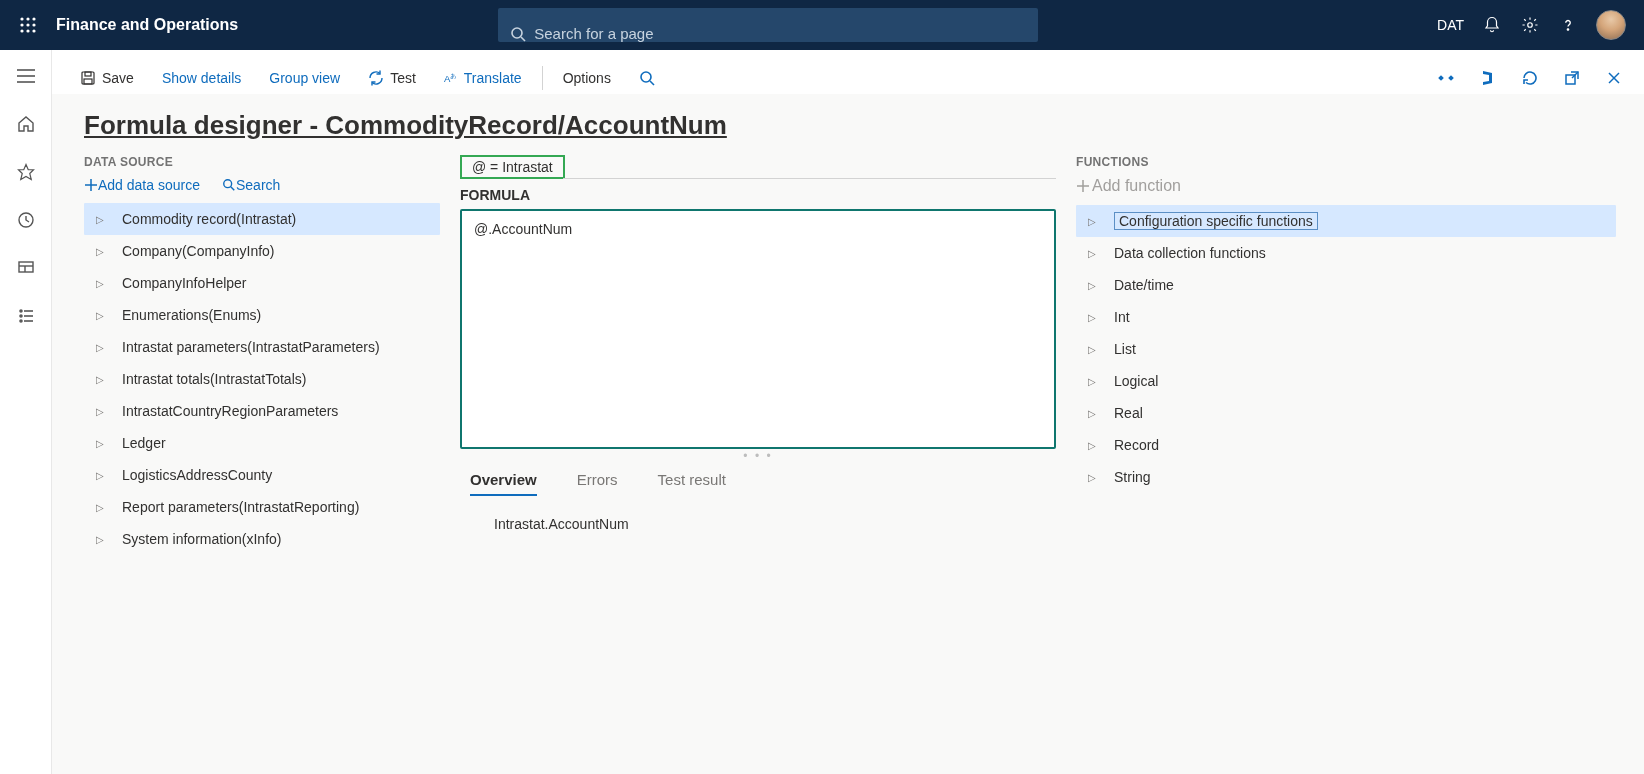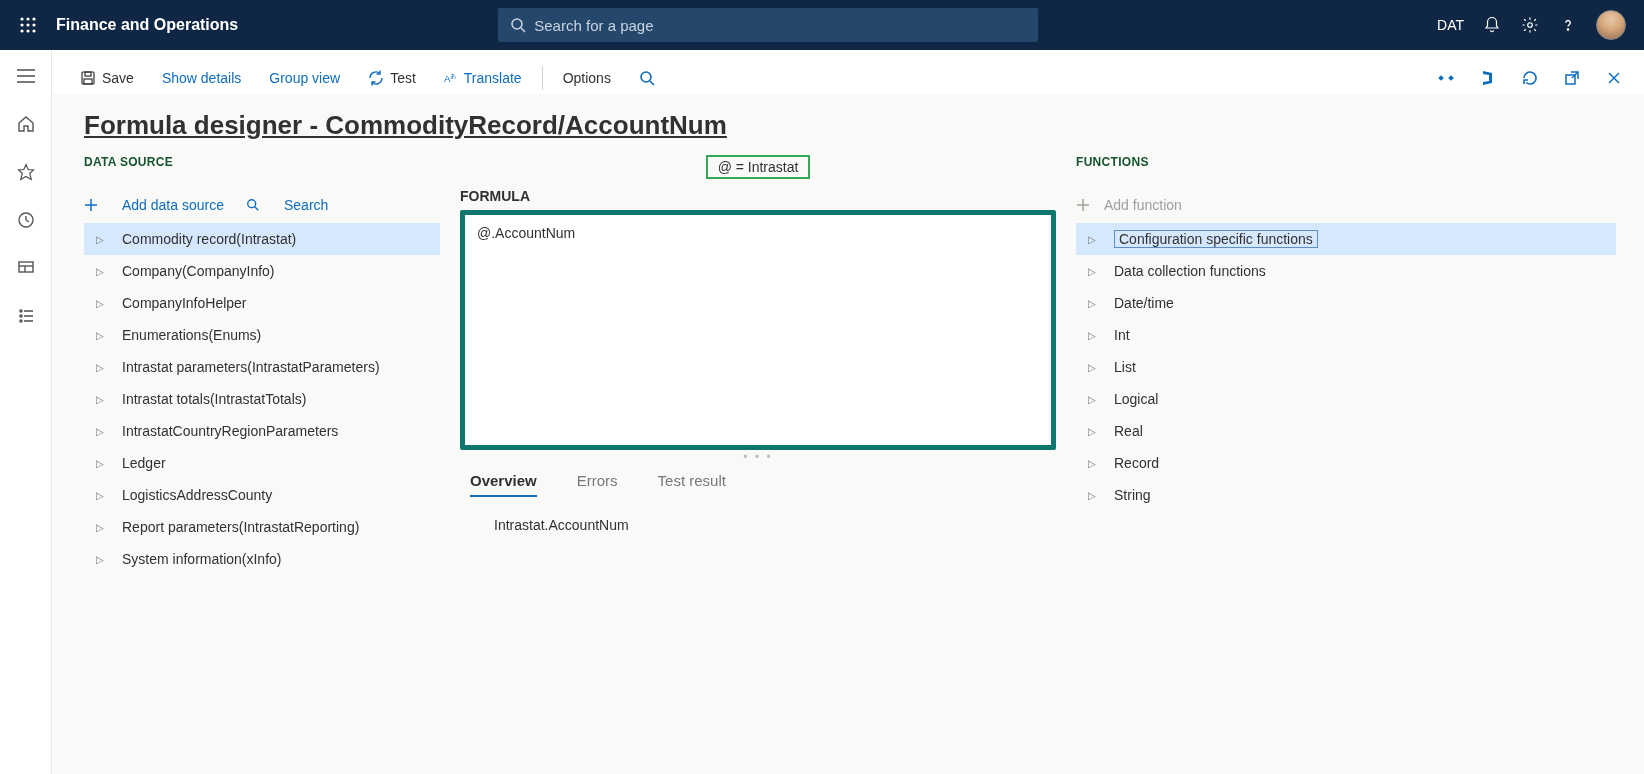--- a/index.html
+++ b/index.html
@@ -2,21 +2,21 @@
 <html><head>
 <meta charset="utf-8">
 <style>
   * { box-sizing: border-box; margin: 0; padding: 0; }
   body { font-family: "Segoe UI", Tahoma, sans-serif; font-size: 14px; color: #323130; background: #fff; width: 1644px; height: 774px; overflow: hidden; }
   
   
   .topnav { height: 50px; background: #0f2744; color: #fff; display: flex; align-items: center; padding: 0 12px; }
   .waffle { width: 32px; height: 32px; display: flex; align-items: center; justify-content: center; cursor: pointer; margin-right: 12px;}
   .brand { font-size: 16px; font-weight: 600; flex: 0 0 auto; margin-right: 200px;}
-  .searchbox { flex: 0 0 540px; height: 34px; background: #25476b; border-radius: 2px; display: flex; align-items: center; padding: 0 12px; color: #c7d3df; margin-left: 60px;}
+  .searchbox { flex: 0 0 540px; height: 34px; background: #25476b; border-radius: 2px; display: flex; align-items: flex-end; padding: 0 12px; color: #c7d3df; margin-left: 60px;}
   .searchbox input { background: transparent; border: none; color: #eee; font-size: 15px; outline: none; flex: 1; }
   .searchbox input::placeholder { color: #c7d3df; }
   .topnav-right { margin-left: auto; display: flex; align-items: center; gap: 18px; padding-right: 6px; }
   .topnav-right .txt { font-size: 14px; }
   .topicon { width: 20px; height: 20px; display: flex; align-items: center; justify-content: center; cursor: pointer; }
   .avatar { width: 30px; height: 30px; border-radius: 50%; background: radial-gradient(circle at 50% 30%, #e8c9a8 0%, #d4a57a 45%, #8a6b52 100%); border: 1px solid #888;}
 
   
   .actionbar { height: 56px; border-bottom: 1px solid #e1dfdd; display: flex; align-items: center; padding: 0 10px 0 66px; background: #fff; }
   .actionbar .item { display: flex; align-items: center; gap: 6px; padding: 0 14px; height: 44px; cursor: pointer; font-size: 14px; color: #323130; }
@@ -31,40 +31,40 @@
 
   
   .content { position: absolute; top: 94px; left: 52px; right: 0; bottom: 0; background: #f9f9f8; padding: 16px 28px 0 32px; }
   .pagetitle { font-size: 26px; font-weight: 600; color: #323130; margin-bottom: 14px; text-decoration: underline; }
 
   .cols { display: flex; gap: 20px; }
   .col-ds { width: 356px; }
   .col-mid { flex: 1; min-width: 500px;}
   .col-fn { width: 540px; }
 
-  .section-label { font-size: 12px; font-weight: 700; letter-spacing: 0.3px; color: #14532d; margin-bottom: 28px; }
+  .section-label { font-size: 12px; font-weight: 700; letter-spacing: 0.3px; color: #737373; margin-bottom: 8px; }
   .ds-actions { display: flex; gap: 22px; margin-bottom: 10px; color: #0f6cbd; font-size: 14px;}
-  .ds-actions .act { display: flex; align-items: center; gap: 24px; cursor: pointer;}
+  .ds-actions .act { display: flex; align-items: center; gap: 0; cursor: pointer;}
 
   .tree { }
   .tree-item { display: flex; align-items: center; height: 32px; padding-left: 12px; cursor: pointer; border-radius: 1px;}
   .tree-item.selected { background: #d6e8ff; }
   .tree-arrow { width: 14px; font-size: 10px; color: #797775; margin-right: 12px;}
   .tree-label { font-size: 14px; color: #323130; }
 
-  .fn-add { color: #a19f9d; font-size: 14px; display: flex; align-items: center; gap: 14px; margin-bottom: 10px; cursor: not-allowed;}
+  .fn-add { color: #a19f9d; font-size: 16px; display: flex; align-items: center; gap: 2px; margin-bottom: 10px; cursor: not-allowed;}
   .fn-tree .tree-item { padding-left: 12px; }
   .fn-tree .tree-item.focused .tree-label { border: 1px solid #5b8fc5; padding: 0 4px; }
   
   
-  .at-row { display: flex; align-items: center; margin-bottom: 2px; flex-direction: column; }
+  .at-row { display: flex; align-items: center; margin-bottom: 2px; }
   .at-box { border: 2.5px solid #34a853; padding: 2px 10px; font-size: 14px; }
   .at-underline { flex: 1; border-bottom: 1px solid #d3d3d3; margin-left: -2px; height: 24px;}
   .formula-label { font-size: 14px; font-weight: 700; margin-top: 8px; margin-bottom: 6px; }
-  .formula-box { height: 240px; background: #fff; border: 5px solid #0f766e; border-radius: 2px; padding: 10px 12px; font-size: 14px; }
+  .formula-box { height: 240px; background: #fff; border: 2px solid #0f766e; border-radius: 2px; padding: 10px 12px; font-size: 14px; }
   .splitter-dots { text-align: center; color: #bdbdbd; font-size: 12px; letter-spacing: 2px; height: 6px;}
   .tabs { display: flex; gap: 30px; margin-top: 16px; font-size: 15px; }
   .tab { color: #797775; cursor: pointer; padding-bottom: 6px; margin-left: 10px;}
   .tab.active { color: #323130; font-weight: 600; border-bottom: 2.5px solid #0f6cbd;}
   .overview-val { margin-top: 20px; padding-left: 34px; font-size: 14px;}
 
   svg { display: block; }
 </style>
 </head>
 <body>

